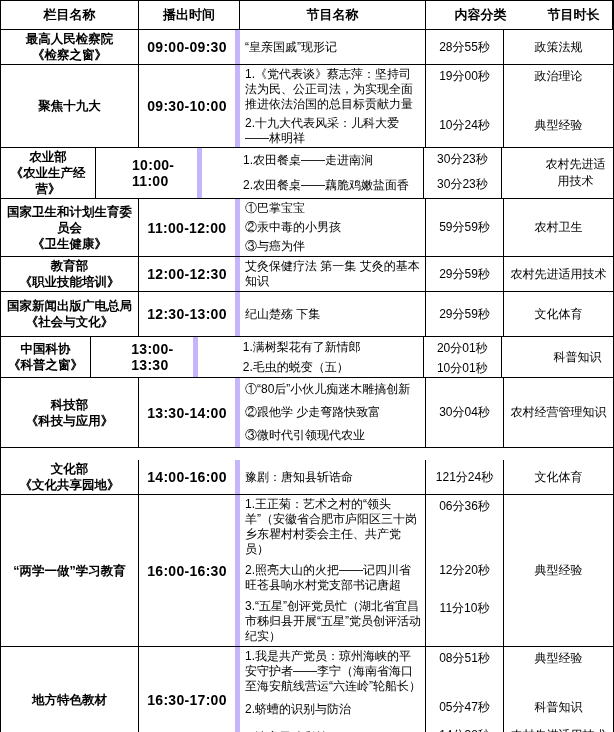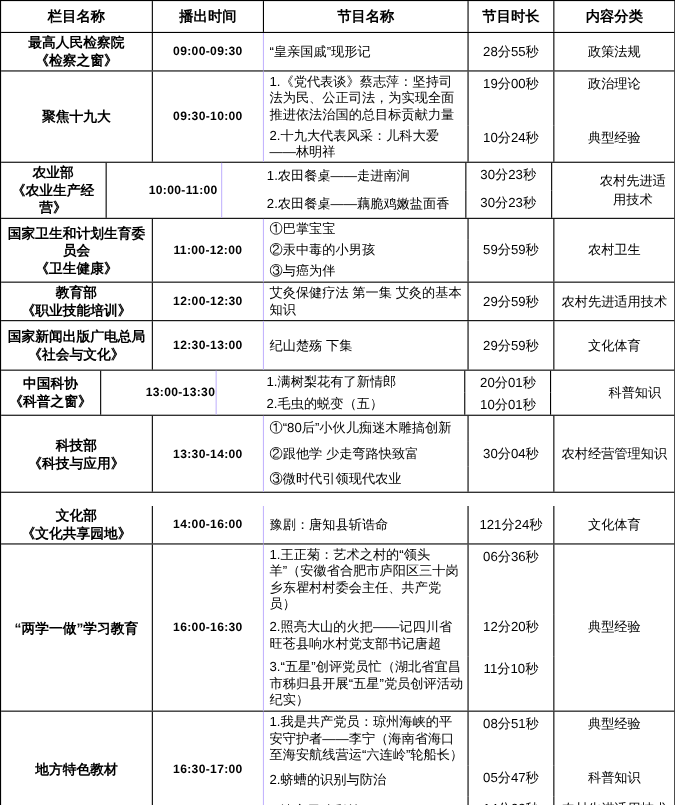--- a/index.html
+++ b/index.html
@@ -35,23 +35,23 @@
   .w4 { width: 109px; border-right: none; }
 
   
   .channel {
     width: 138px; border-right: 1px solid #000;
     display: flex; flex-direction: column; justify-content: center; align-items: center;
     text-align: center; font-weight: bold; font-size: 12.5px; line-height: 1.28;
     padding: 1px 2px;
   }
   .time {
-    width: 101px; border-right: 1px solid #c4b5fd;
+    width: 101px; border-right: 5px solid #c4b5fd;
     display: flex; align-items: center; justify-content: center;
-    font-weight: bold; font-size: 11px; letter-spacing: 0.3px;
+    font-weight: bold; font-size: 14px; letter-spacing: 0.3px;
   }
   .progs { flex: 1; display: flex; flex-direction: column; }
   .prow { display: flex; flex: 1; align-items: stretch; }
   .pname {
     width: 186px; border-right: 1px solid #000;
     display: flex; flex-direction: column; justify-content: center;
     font-size: 12px; line-height: 1.24; text-align: left;
     padding: 2px 3px 2px 5px;
   }
   .pdur, .sdur {
@@ -86,22 +86,22 @@
 </style>
 </head>
 <body>
 
 <div class="table">
   <div class="thead">
     <div class="row">
         <div class="hcell w0">栏目名称</div>
         <div class="hcell w1">播出时间</div>
         <div class="hcell w2">节目名称</div>
+        <div class="hcell w4">内容分类</div>
         <div class="hcell w3">节目时长</div>
-        <div class="hcell w4">内容分类</div>
       </div>
   </div>
   <div class="tbody">
       <div class="row r0">
         <div class="channel">
           <div class="chline">最高人民检察院</div>
           <div class="chline">《检察之窗》</div>
         </div>
         <div class="time">09:00-09:30</div>
         <div class="progs">

